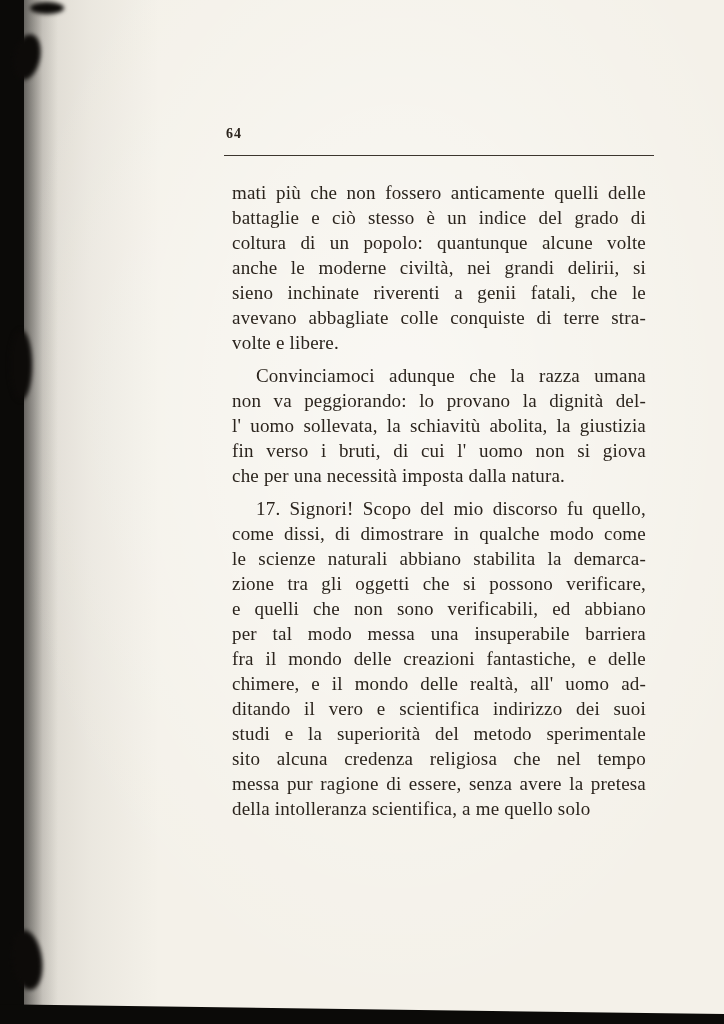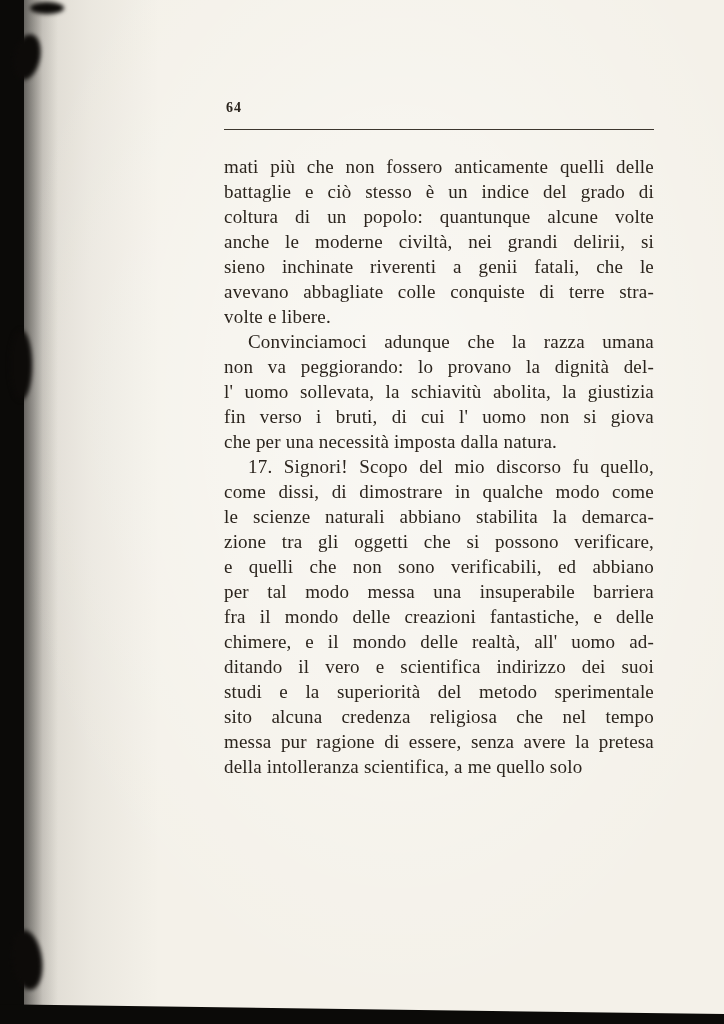--- a/index.html
+++ b/index.html
@@ -47,42 +47,42 @@
     filter: blur(2px);
   }
   .blob.b1 { left: 14px; top: 34px;  width: 26px; height: 46px; transform: rotate(12deg); }
   .blob.b2 { left: 10px; top: 330px; width: 22px; height: 70px; }
   .blob.b3 { left: 12px; top: 930px; width: 30px; height: 60px; transform: rotate(-8deg); }
   .blob.b4 { left: 30px; top: 2px;   width: 34px; height: 12px; }
 
   .page-inner {
     position: absolute;
     left: 224px;
-    top: 100px;
+    top: 126px;
     width: 430px;
     color: #2b241d;
   }
   .page-number {
     font-size: 14px;
     font-weight: bold;
     letter-spacing: 1px;
     margin: 0 0 0 2px;
   }
   .header-rule {
     margin-top: 13px;
     height: 1px;
     background: #3c362e;
   }
   .text-block {
     margin-top: 24px;
     font-size: 19px;
     line-height: 25px;
     letter-spacing: 0.2px;
   }
-  .paragraph { margin: 0; font-family: Liberation Serif, serif; }
+  .paragraph { margin: 8px; font-family: Liberation Serif, serif; }
   .line {
     height: 25px;
     overflow: hidden;
     text-align: justify;
     text-align-last: justify;
     white-space: normal;
   }
   .line.last { text-align-last: left; }
   .line.indent { text-indent: 24px; }
 </style>

